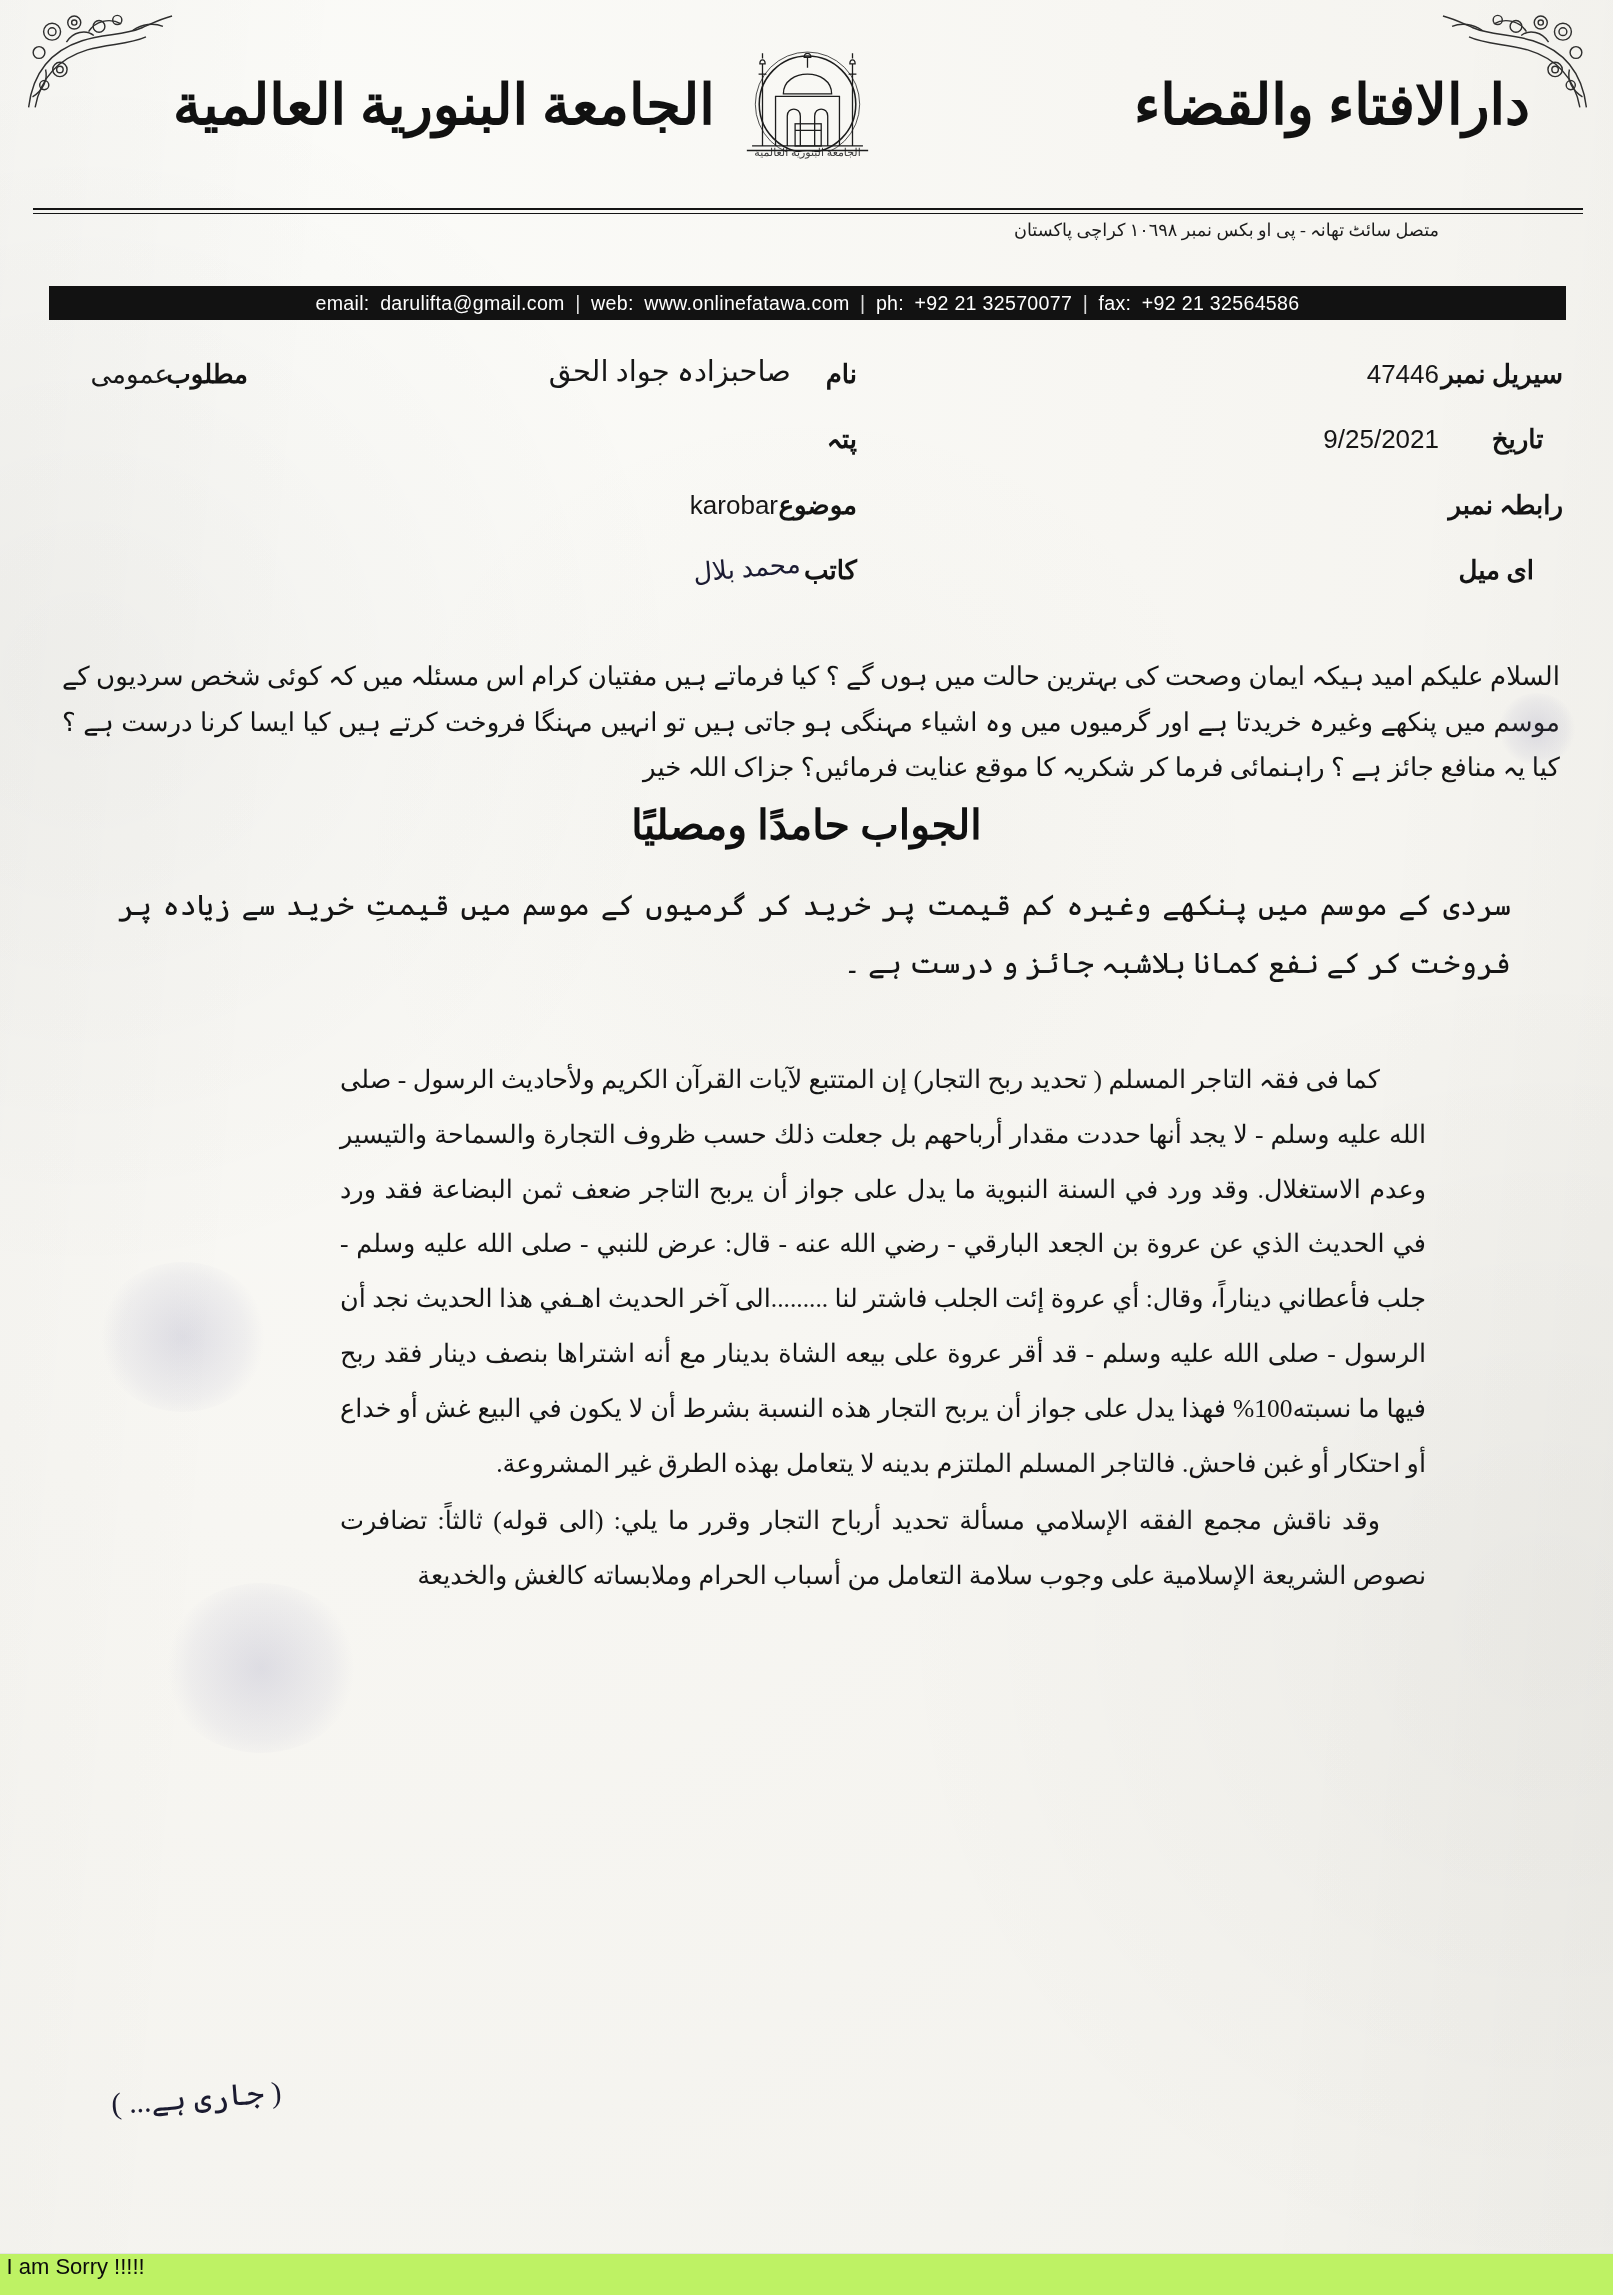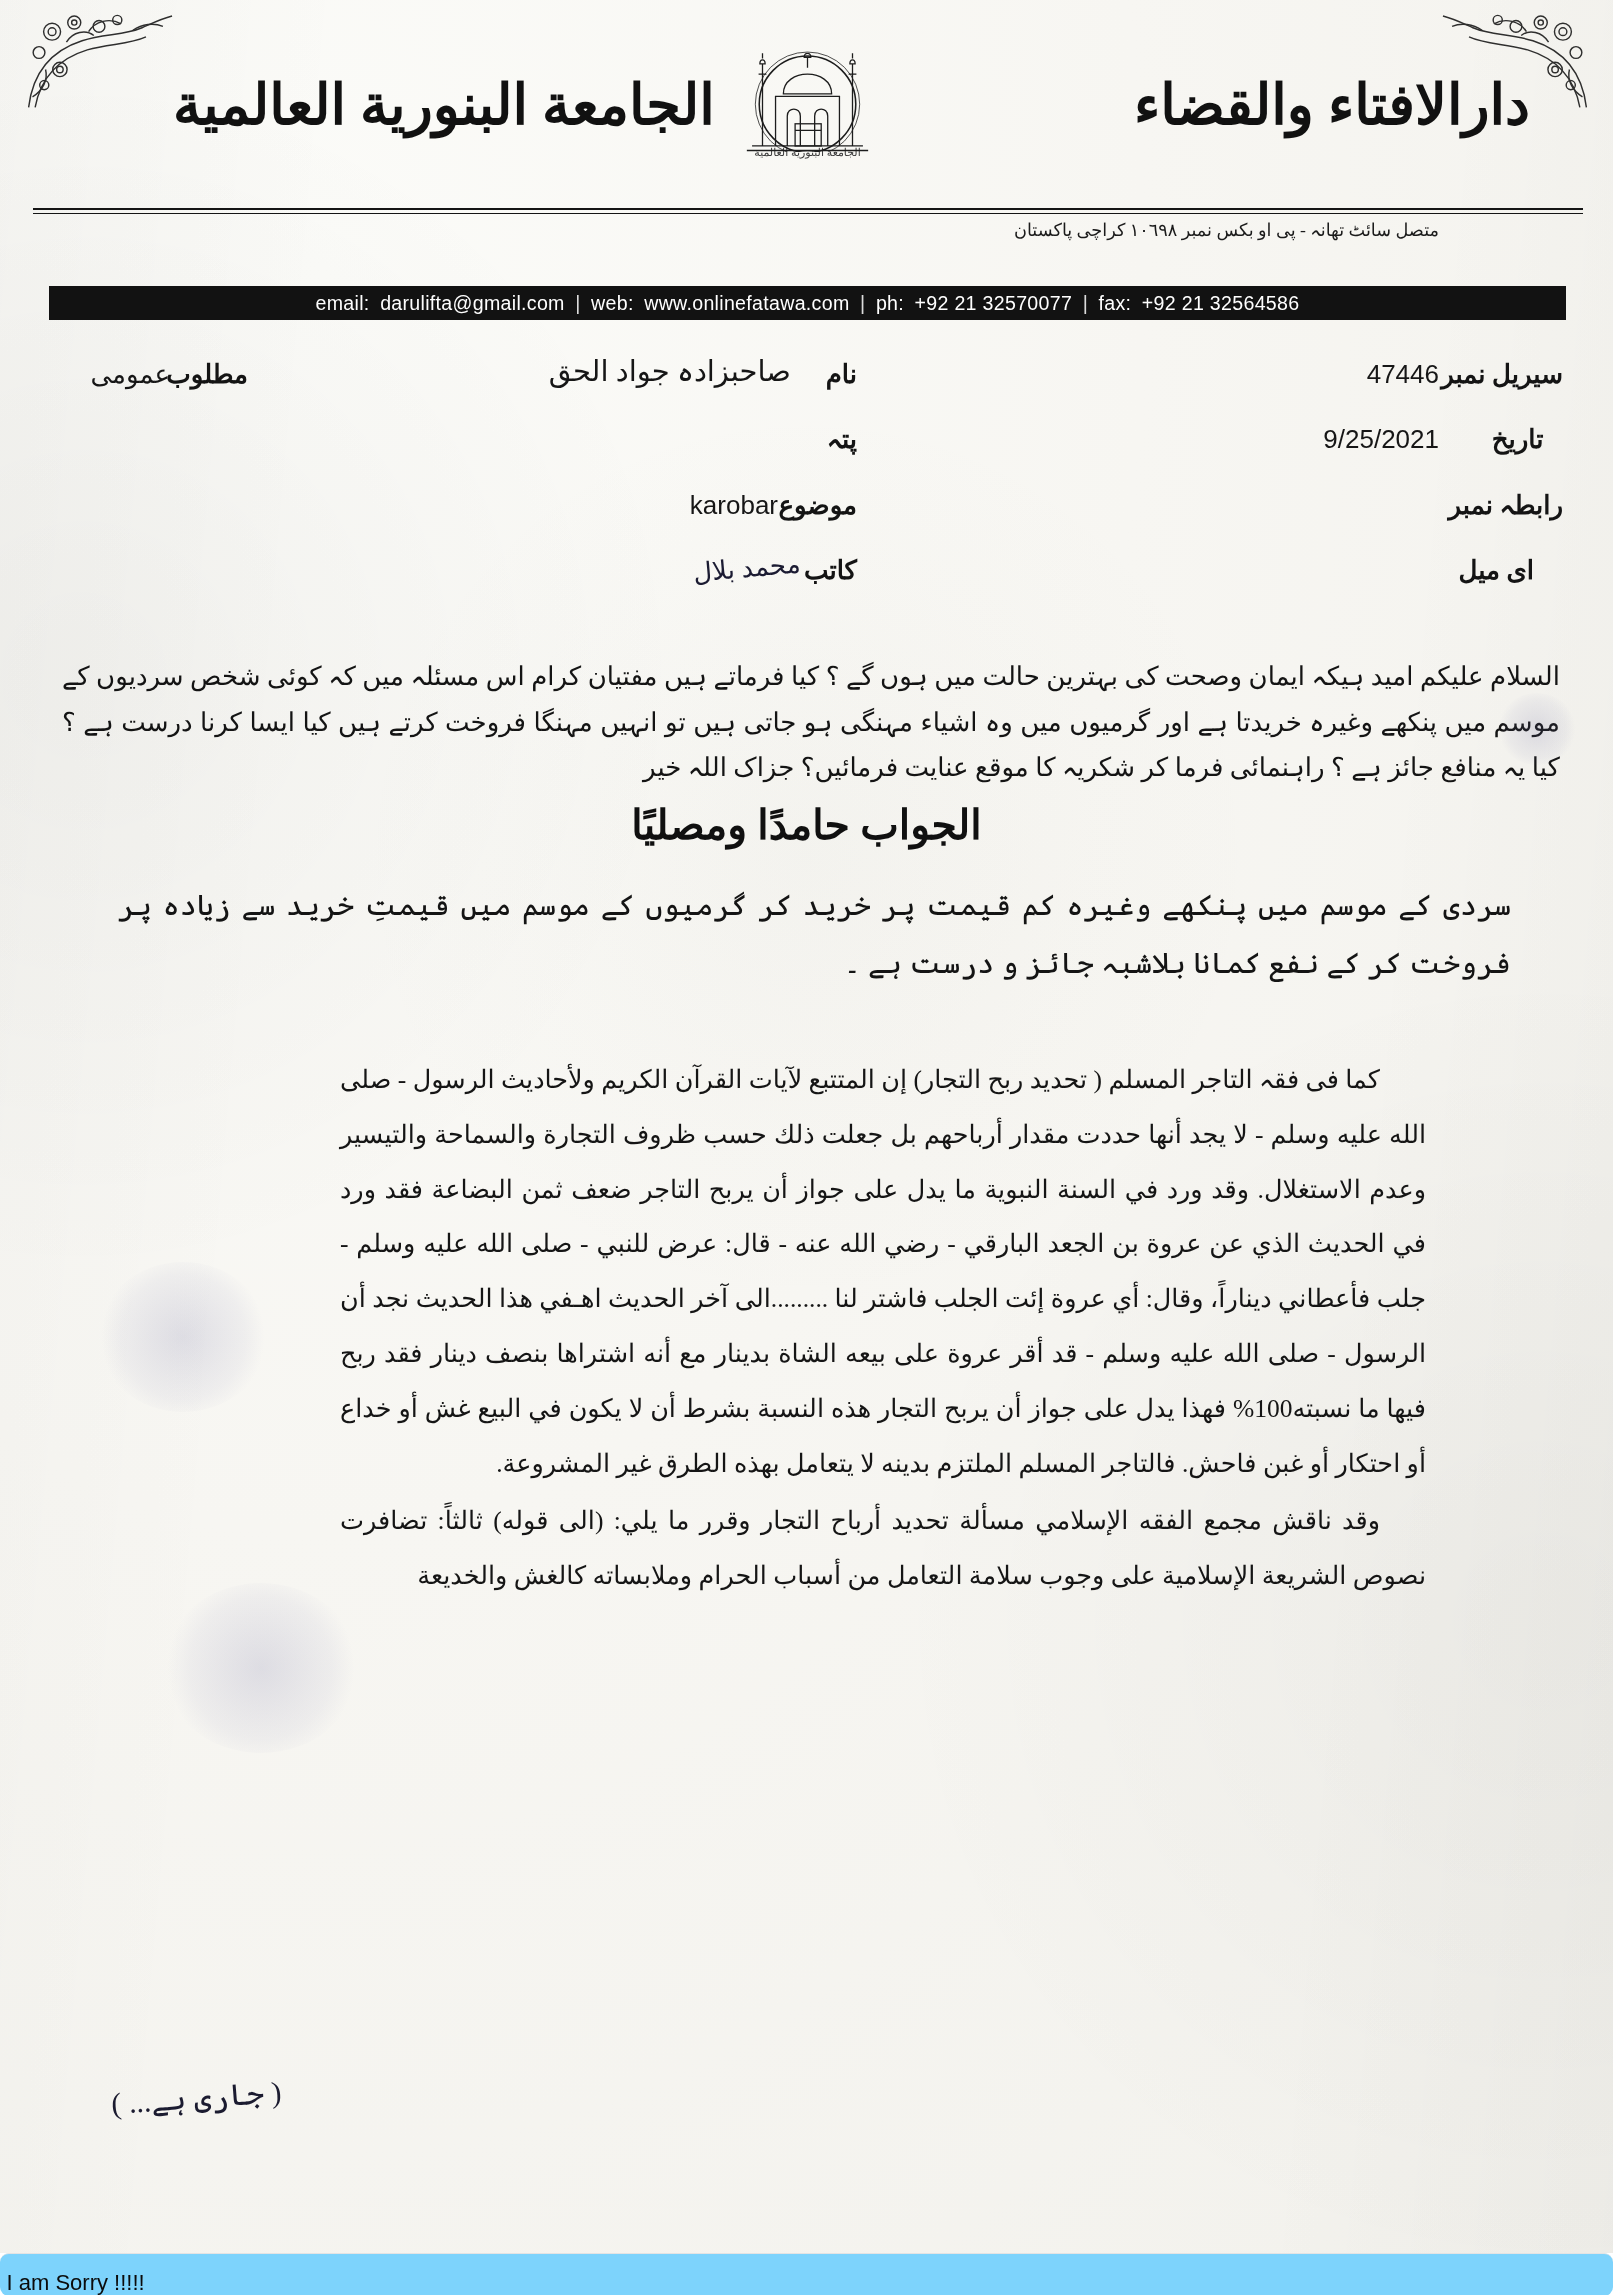--- a/index.html
+++ b/index.html
@@ -260,27 +260,26 @@
     pointer-events: none;
   }
 
   
   #status-strip {
     position: absolute;
     left: 0;
     top: 2253px;
     width: 1613px;
     height: 43px;
-    background: #7dd3fc;
+    background: #bef264;
     border-top: 0.7px solid #e3e3e3;
     display: flex;
-    align-items: flex-end;
+    align-items: flex-start;
     padding-left: 6.5px;
     box-sizing: border-box;
-    border-radius: 9px;
   }
   #status-strip .msg {
     font-family: "Liberation Sans", sans-serif;
     font-size: 22px;
     color: #0b0b0b;
   }
 </style>
 </head>
 <body>
 

